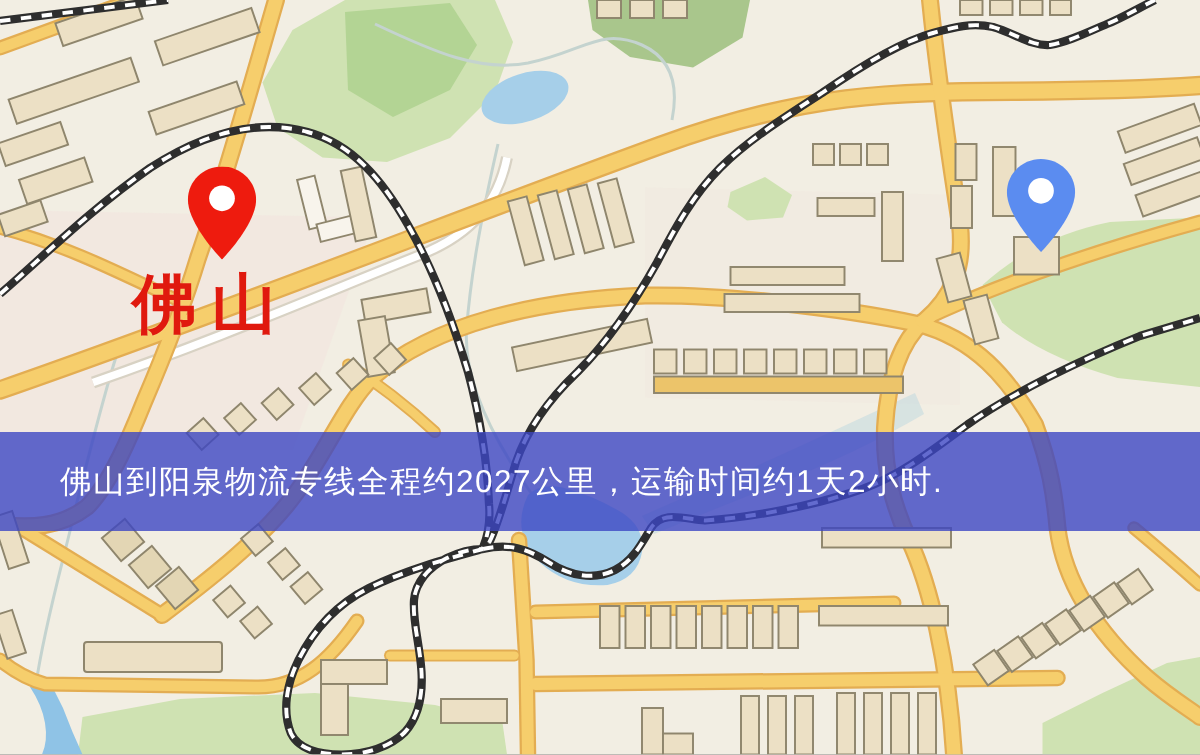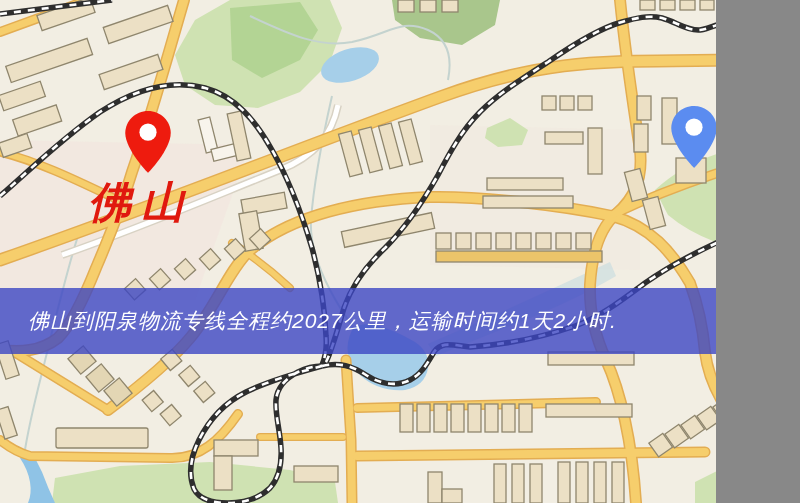--- a/index.html
+++ b/index.html
@@ -1,27 +1,27 @@
 <!DOCTYPE html>
 <html><head>
 <meta charset="utf-8">
 <style>
   html,body{margin:0;padding:0;background:#888;}
-  .stage{position:relative;width:716px;height:503px;overflow:hidden;
-         font-family:"Liberation Sans","DejaVu Sans",sans-serif;background:#f2eee3;font-style:italic;}
+  .stage{position:relative;width:800px;height:503px;overflow:hidden;
+         font-family:"Liberation Sans","DejaVu Sans",sans-serif;background:#f2eee3;}
   .map-art{position:absolute;left:0;top:0;}
   .marker{position:absolute;width:46px;height:62px;cursor:pointer;}
   .marker svg{display:block;}
   .city-label{position:absolute;font-weight:bold;white-space:nowrap;
               text-shadow:0 0 1px rgba(255,255,255,.25);}
   .label-origin{left:88px;top:174px;font-size:43px;letter-spacing:10px;}
   .label-dest{left:641px;top:180px;font-size:40px;letter-spacing:6px;}
   .banner{position:absolute;left:0;top:288px;width:800px;height:66px;
           display:flex;align-items:center;}
-  .banner-text{color:#fff;font-size:21px;letter-spacing:1px;padding-left:28px;
+  .banner-text{color:#fff;font-size:21px;letter-spacing:1px;padding-left:40px;
                font-weight:normal;}
 </style>
 </head>
 <body>
 
 <div class="stage">
 
 <svg class="map-art" width="800" height="503" viewBox="0 0 800 503">
 
   <rect x="0" y="0" width="800" height="503" fill="#f2eee3"></rect>

